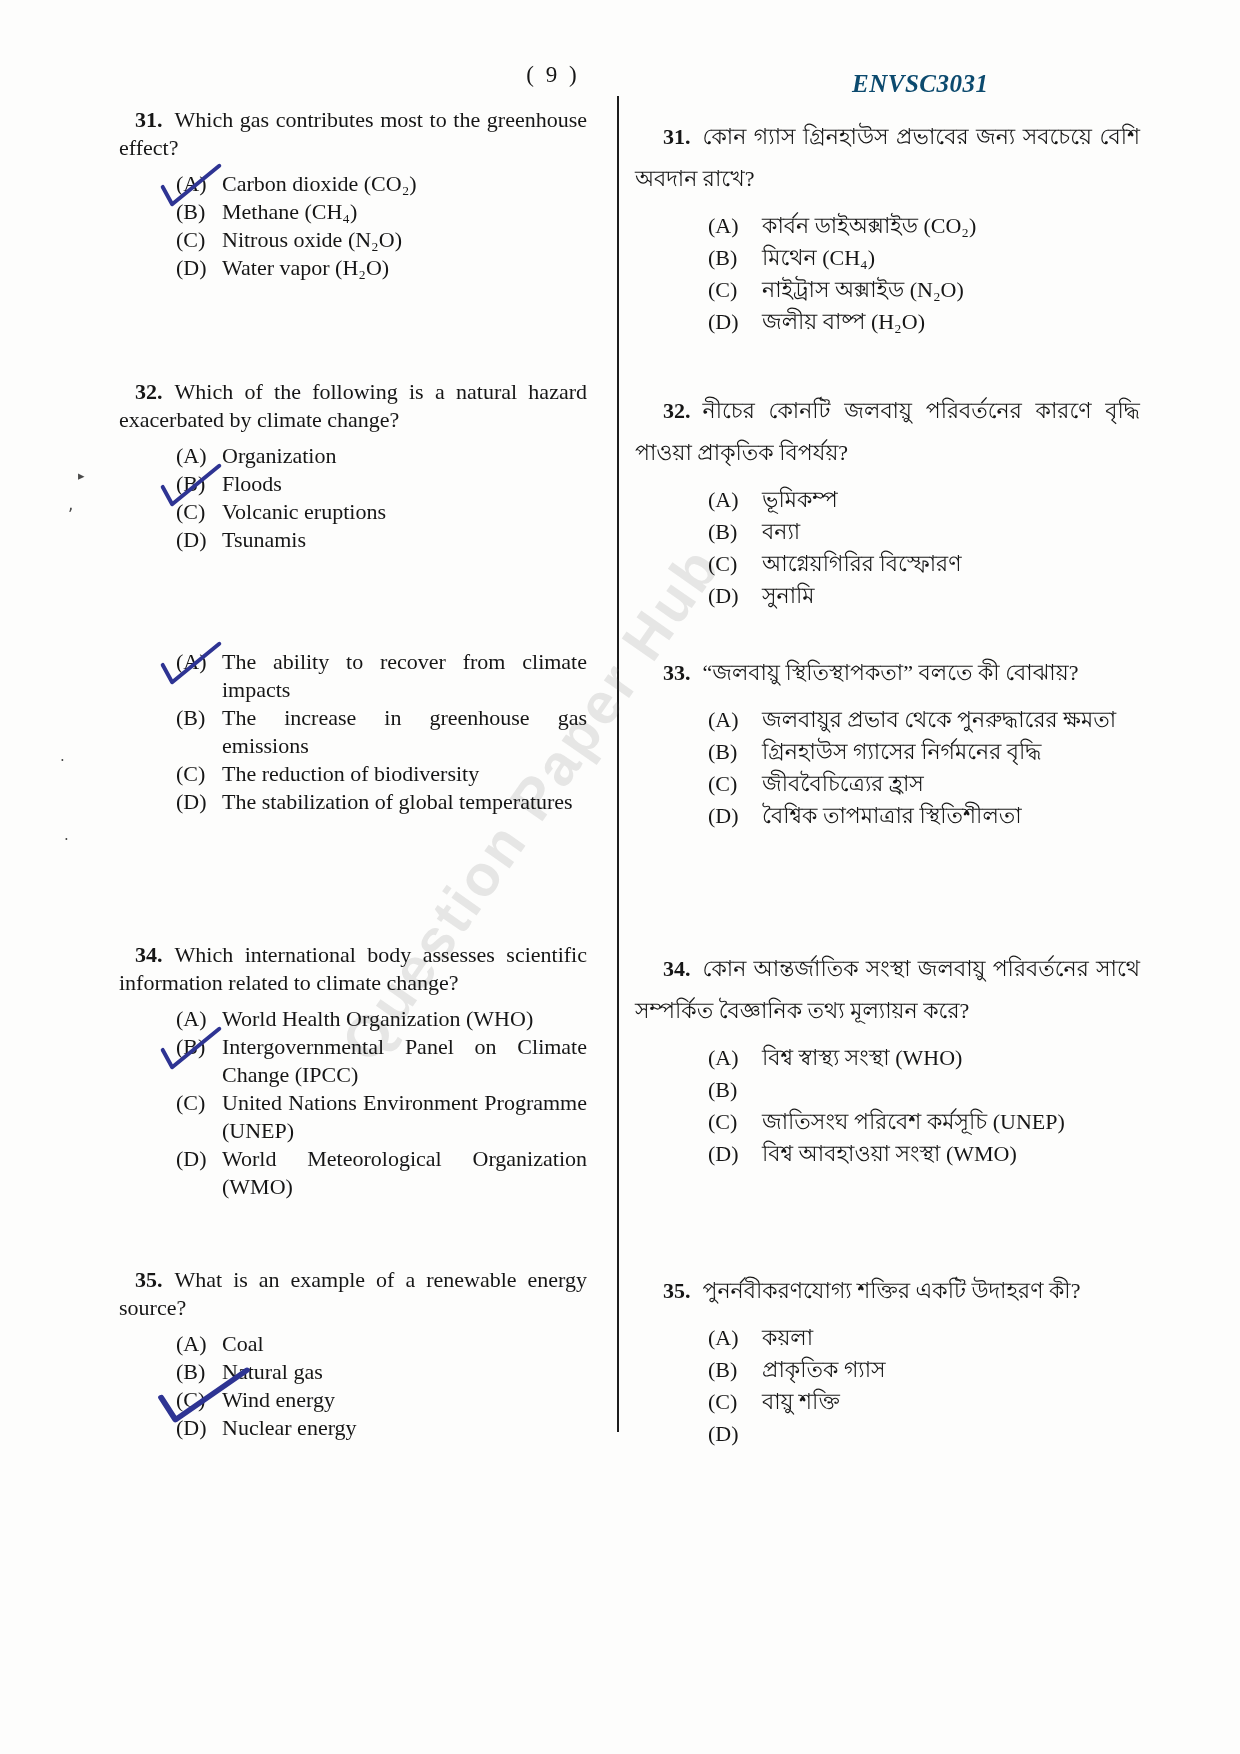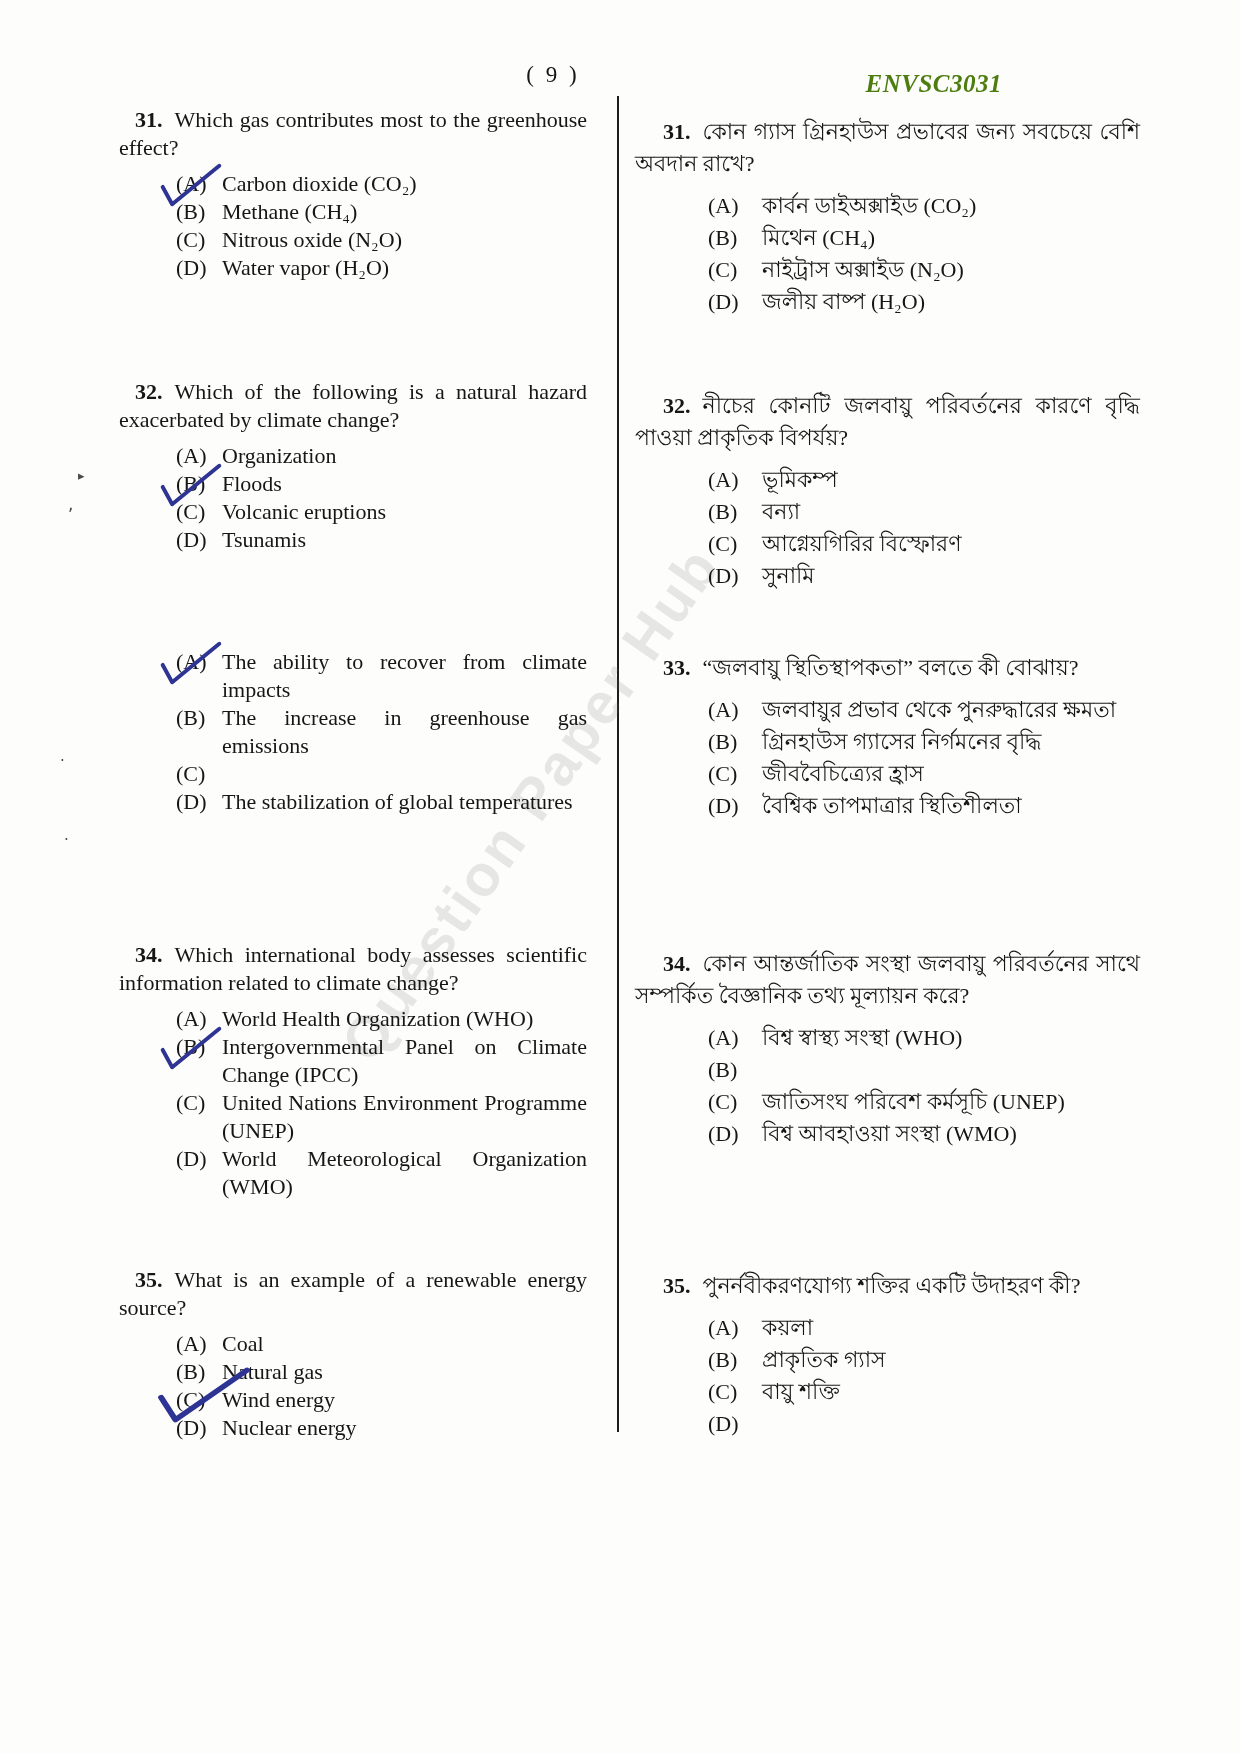--- a/index.html
+++ b/index.html
@@ -13,21 +13,21 @@
     color:#161616;
   }
   
   .page-number{
     position:absolute;left:493px;top:62px;width:120px;
     text-align:center;font-size:23px;letter-spacing:3px;
   }
   .paper-code{
     position:absolute;left:852px;top:70px;width:150px;
     font-weight:bold;font-style:italic;font-size:25px;
-    letter-spacing:0.5px;text-align:right;color:#4d7c0f;
+    letter-spacing:0.5px;text-align:left;color:#0c4a6e;
   }
   
   .divider{
     position:absolute;left:617px;top:96px;width:2px;height:1336px;
     background:#1d1d1d;
   }
   
   .watermark{
     position:absolute;left:170px;top:770px;width:720px;
     text-align:center;
@@ -43,21 +43,21 @@
   .col-en{left:119px;width:468px;}
   .col-bn{left:635px;width:505px;}
   .q{position:absolute;left:0;right:0;}
   
   .q-en-0{top:106px}.q-en-1{top:378px}.q-en-2{top:640px}.q-en-3{top:941px}.q-en-4{top:1266px}
   .q-bn-0{top:116px}.q-bn-1{top:390px}.q-bn-2{top:652px}.q-bn-3{top:948px}.q-bn-4{top:1270px}
   .q-text{
     margin:0;font-size:22px;line-height:28px;
     text-align:justify;text-indent:16px;
   }
-  .col-bn .q-text{line-height:32px;text-indent:28px;font-size:22px;}
+  .col-bn .q-text{line-height:42px;text-indent:28px;font-size:22px;}
   .q-num{font-weight:bold;padding-right:12px;}
   .opts{margin-top:8px;}
   .col-bn .opts{margin-top:10px;}
   .opt{
     position:relative;display:flex;align-items:flex-start;
     margin-left:57px;font-size:22px;line-height:28px;
   }
   .col-bn .opt{margin-left:73px;line-height:32px;}
   .opt-letter{flex:0 0 46px;}
   .col-bn .opt-letter{flex:0 0 54px;}
@@ -167,20 +167,21 @@
             </span>
           </div>
 
   <div class="opt">
     <span class="opt-letter">(B)</span>
     <span class="opt-text">The increase in greenhouse gas emissions</span>
   </div>
 
   <div class="opt">
     <span class="opt-letter">(C)</span>
+    <span class="opt-text">The reduction of biodiversity</span>
   </div>
 
   <div class="opt">
     <span class="opt-letter">(D)</span>
     <span class="opt-text">The stabilization of global temperatures</span>
   </div>
 </div>
   </section>
 
   <section class="q q-en-3">

